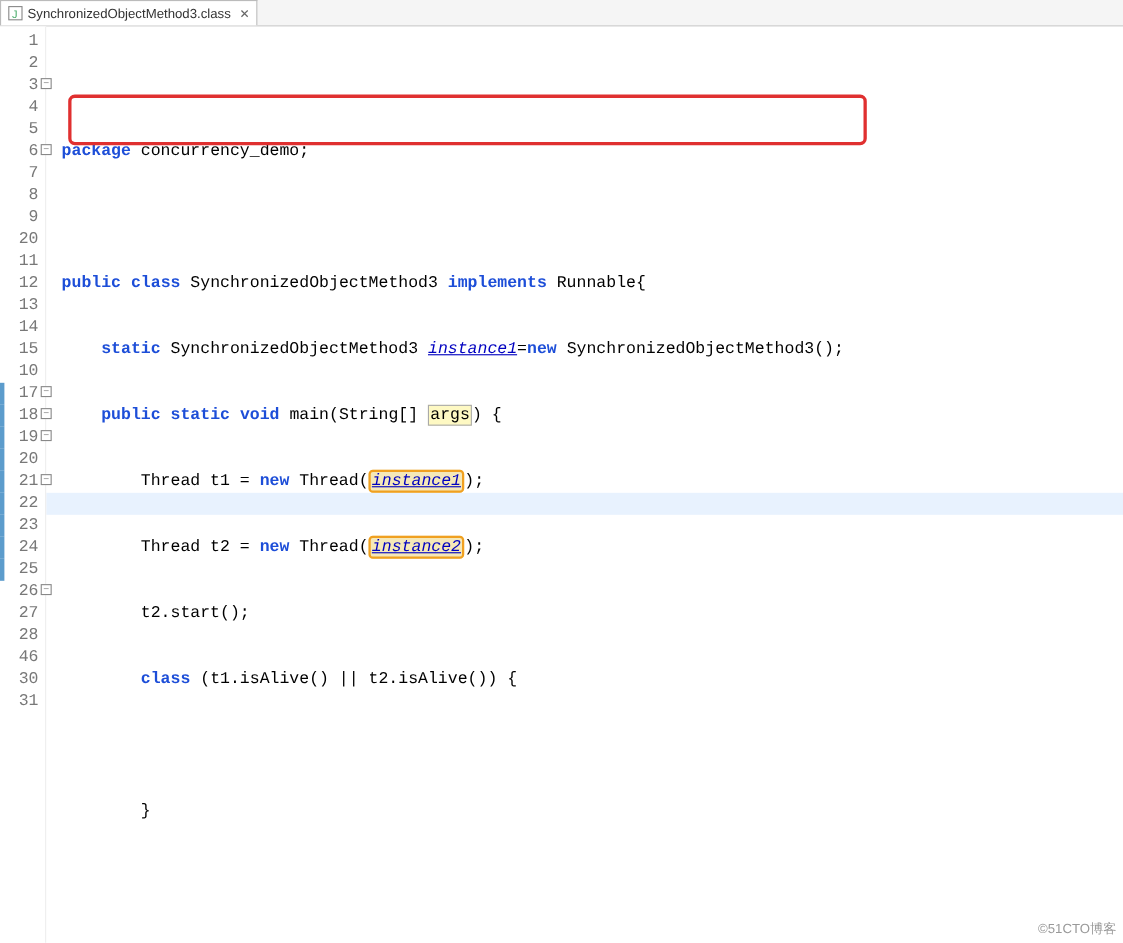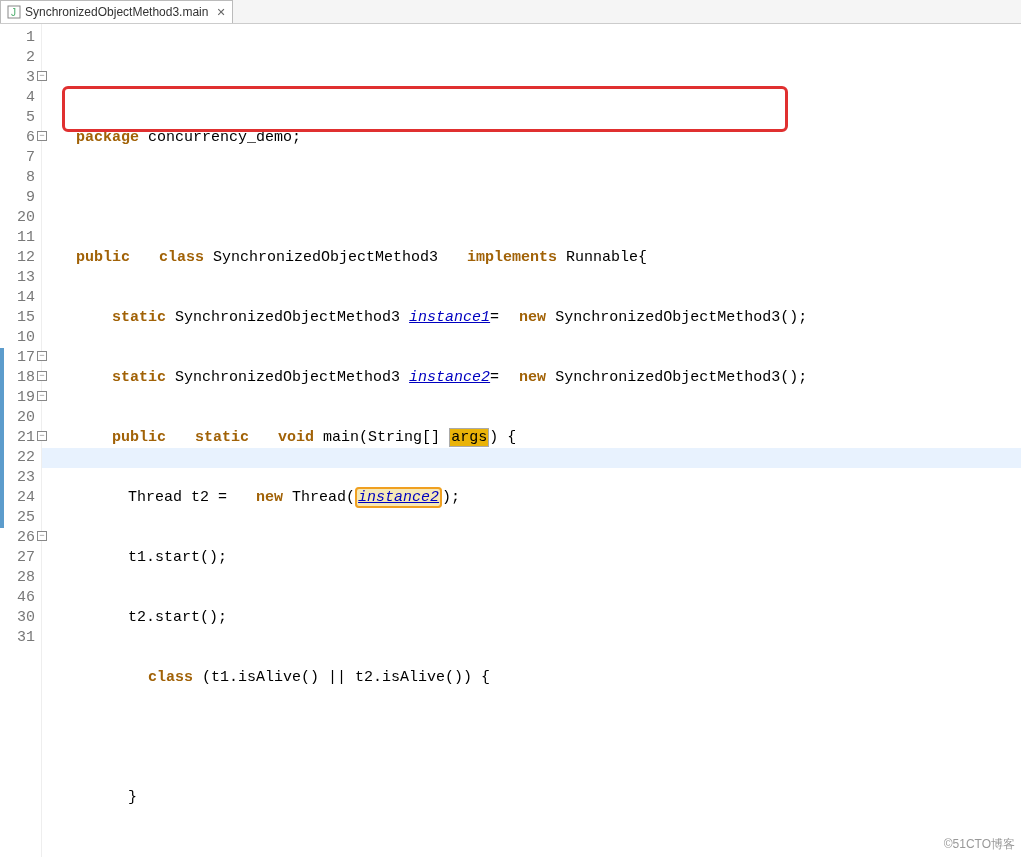--- a/index.html
+++ b/index.html
@@ -76,37 +76,37 @@
   background: #5c9ccc;
 }
 .code {
   padding-top: 4px;
   padding-left: 14px;
   white-space: pre;
   flex: 1;
   position: relative;
 }
 .code .line { height: 20px; }
-.kw { color: #a16207; font-weight: bold; margin-left: 20px; }
+.kw { color: #1d4ed8; font-weight: bold; }
 .static-field { color: #0000c0; font-style: italic; text-decoration: underline; }
 .hl-red {
   position: absolute;
   border: 3px solid #e03030;
   border-radius: 6px;
   pointer-events: none;
 }
 .hl-orange-box {
   border: 2px solid #f0a020;
   border-radius: 4px;
   padding: 0 1px;
   background: #f5e8b8;
 }
 .args-box {
   border: 1px solid #aaa;
-  background: #eab308;
+  background: #fef9c3;
   padding: 0 1px;
 }
 .hl-line {
   position: absolute;
   left: 0; right: 0;
   height: 20px;
   background: #e8f2fe;
   z-index: -1;
 }
 .watermark {
@@ -122,21 +122,21 @@
 <body>
 
 <div class="tab-bar">
   <div class="tab">
     <span class="file-icon">
       <svg viewBox="0 0 14 14">
           <rect x="1" y="1" width="12" height="12" fill="#fff" stroke="#888"></rect>
           <text x="4" y="11" font-size="10" fill="#4a6">J</text>
         </svg>
     </span>
-    <span>SynchronizedObjectMethod3.main</span>
+    <span>SynchronizedObjectMethod3.class</span>
     <span class="close-x">✕</span>
   </div>
 </div>
 
 <div class="editor">
   <div class="gutter" id="gutter">
       <div class="line">1</div>
       <div class="line">2</div>
       <div class="line">3<div class="fold">−</div></div>
       <div class="line">4</div>
@@ -169,24 +169,23 @@
       <div class="line">31</div>
     </div>
   <div class="code">
     <div class="hl-line" style="top:424px"></div>
     <div class="hl-red" style="left:20px; top:62px; width:726px; height:46px;"></div>
 
     <div class="line"><span class="kw">package</span><span> concurrency_demo;</span></div>
     <div class="line"></div>
     <div class="line"><span class="kw">public</span> <span class="kw">class</span><span> SynchronizedObjectMethod3 </span><span class="kw">implements</span><span> Runnable{</span></div>
     <div class="line">    <span class="kw">static</span><span> SynchronizedObjectMethod3 </span><span class="static-field">instance1</span><span>=</span><span class="kw">new</span><span> SynchronizedObjectMethod3();</span></div>
-    <div class="line">    <span class="kw">static</span><span> SynchronizedObjectMethod3 </span><span class="static-field">instance2</span><span>=</span><span class="kw">new</span><span> SynchronizedObjectMethod3();</span></div>
     <div class="line">    <span class="kw">public</span> <span class="kw">static</span> <span class="kw">void</span><span> main(String[] </span><span class="args-box">args</span><span>) {</span></div>
+    <div class="line"><span>        Thread t1 = </span><span class="kw">new</span><span> Thread(</span><span class="hl-orange-box"><span class="static-field">instance1</span></span><span>);</span></div>
     <div class="line"><span>        Thread t2 = </span><span class="kw">new</span><span> Thread(</span><span class="hl-orange-box"><span class="static-field">instance2</span></span><span>);</span></div>
-    <div class="line">        t1.start();</div>
     <div class="line">        t2.start();</div>
     <div class="line"><span>        </span><span class="kw">class</span><span> (t1.isAlive() || t2.isAlive()) {</span></div>
     <div class="line"></div>
     <div class="line">        }</div>
     
     
     
     
     
     

